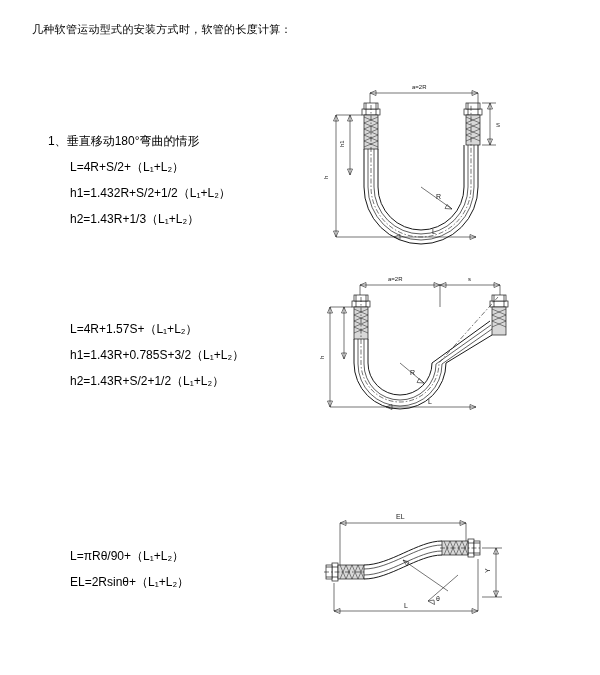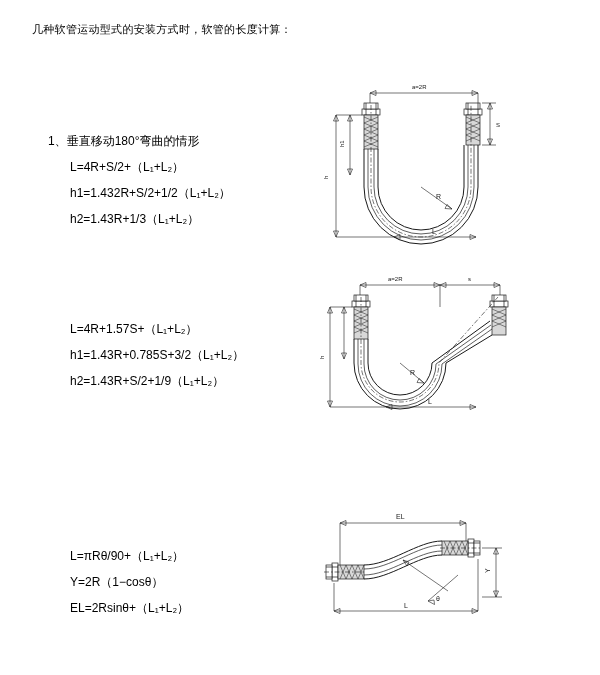--- a/index.html
+++ b/index.html
@@ -173,21 +173,21 @@
         <path class="dim" d="M176 162 l-6 -2.5 v5 z" fill="#1a1a1a"></path>
         <text class="dimtxt big" x="132" y="159">L</text>
       </svg>
     </div>
   </div>
 
   <div class="section sec2">
     <div class="textcol">
       <div class="formula">L=4R+1.57S+（L₁+L₂）</div>
       <div class="formula">h1=1.43R+0.785S+3/2（L₁+L₂）</div>
-      <div class="formula">h2=1.43R+S/2+1/9（L₁+L₂）</div>
+      <div class="formula">h2=1.43R+S/2+1/2（L₁+L₂）</div>
     </div>
 
     <div class="figcol">
       <svg width="290" height="190" viewBox="0 0 290 190">
 
         <line class="dim" x1="60" y1="22" x2="140" y2="22"></line>
         <path class="dim" d="M60 22 l6 -2.5 v5 z" fill="#1a1a1a"></path>
         <path class="dim" d="M140 22 l-6 -2.5 v5 z" fill="#1a1a1a"></path>
         <text class="dimtxt" x="88" y="18">a=2R</text>
         <line class="dim" x1="140" y1="22" x2="200" y2="22"></line>
@@ -253,21 +253,20 @@
         <path class="dim" d="M86 144 l6 -2.5 v5 z" fill="#1a1a1a"></path>
         <path class="dim" d="M176 144 l-6 -2.5 v5 z" fill="#1a1a1a"></path>
         <text class="dimtxt big" x="128" y="141">L</text>
       </svg>
     </div>
   </div>
 
   <div class="section sec3">
     <div class="textcol">
       <div class="formula">L=πRθ/90+（L₁+L₂）</div>
-      <div class="formula">Y=2R（1−cosθ）</div>
       <div class="formula">EL=2Rsinθ+（L₁+L₂）</div>
     </div>
 
     <div class="figcol">
       <svg width="290" height="130" viewBox="0 0 290 130">
 
         <line class="dim" x1="40" y1="18" x2="166" y2="18"></line>
         <path class="dim" d="M40 18 l6 -2.5 v5 z" fill="#1a1a1a"></path>
         <path class="dim" d="M166 18 l-6 -2.5 v5 z" fill="#1a1a1a"></path>
         <text class="dimtxt big" x="96" y="14">EL</text>

